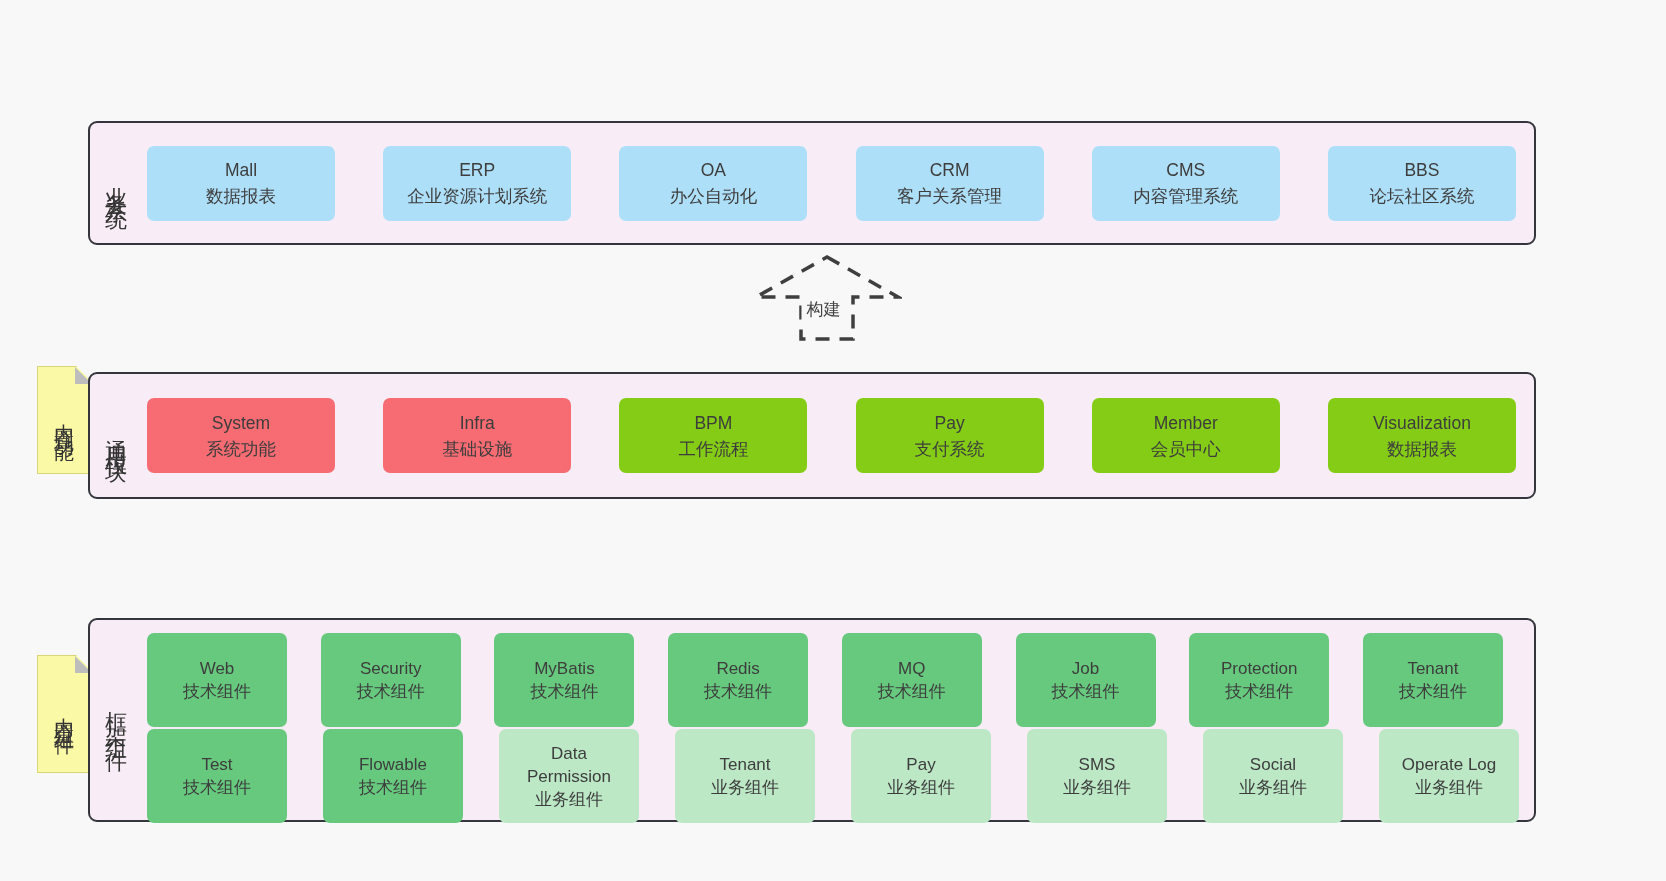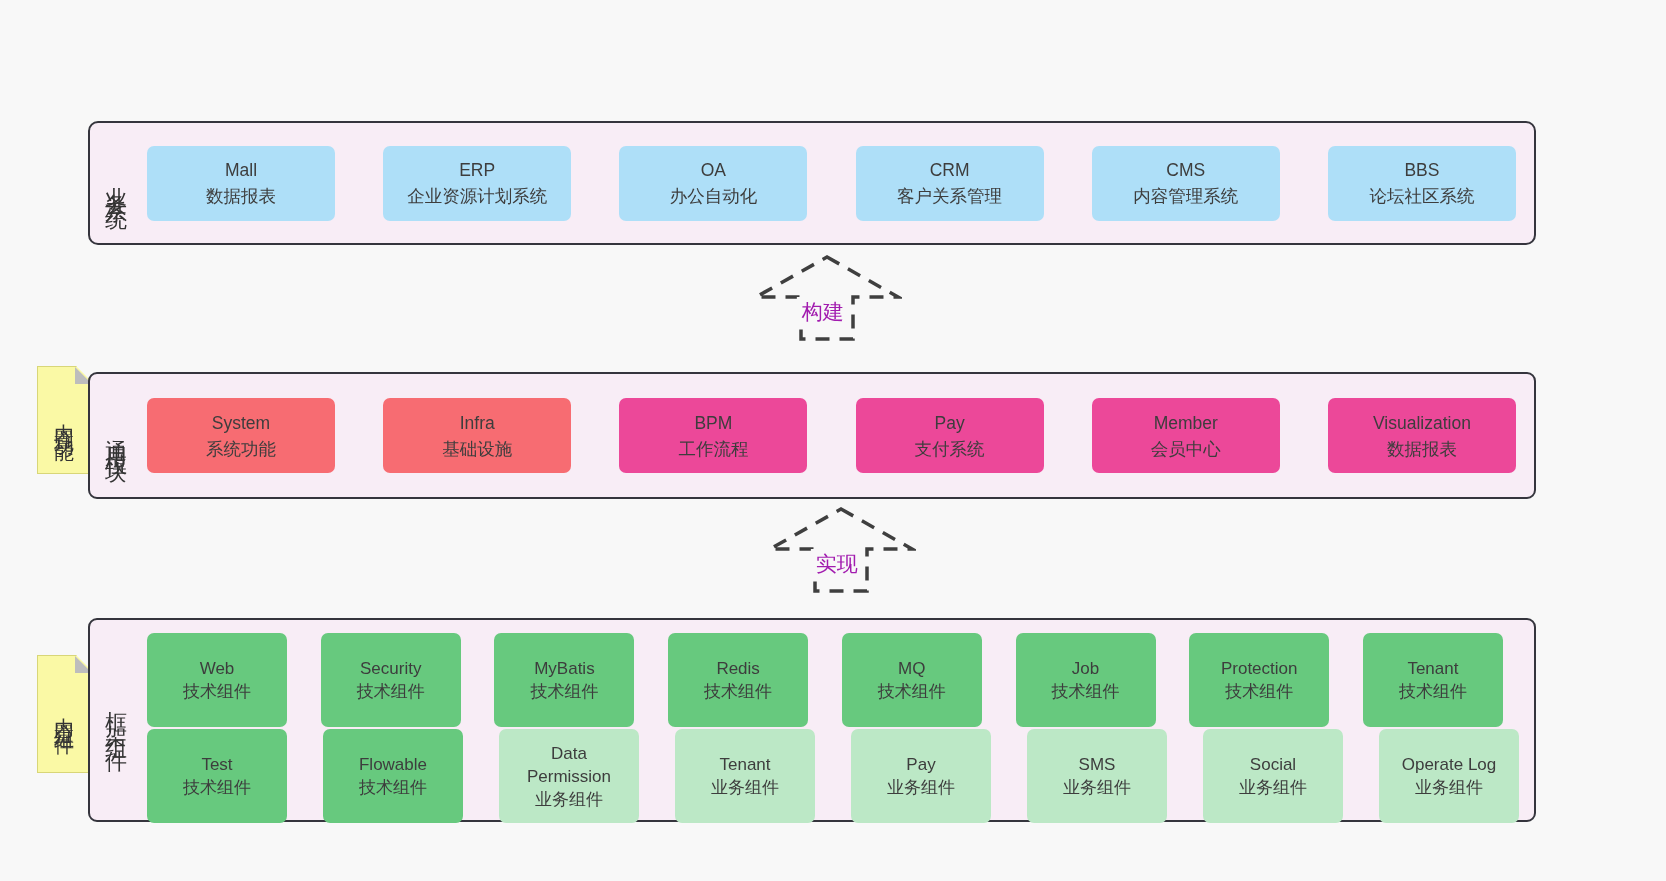--- a/index.html
+++ b/index.html
@@ -49,21 +49,21 @@
     text-align:center;
     border-radius:7px;
     font-size:17.5px;
     line-height:26px;
     color:#3d3d3d;
     padding:2px 10px;
     box-sizing:border-box;
   }
   .v-blue       { background:#aedff8; }
   .v-red        { background:#f76c72; }
-  .v-pink       { background:#ec4899; }
+  .v-pink       { background:#84cc16; }
   .v-green      { background:#67c97e; }
   .v-green-light{ background:#bce8c6; }
   .row1 .box, .row2 .box { width:140px; height:94px; line-height:23px; font-size:17px; }
   .top-boxes .box, .mid-boxes .box { width:188px; height:75px; }
   
   .sticky {
     position:absolute;
     width:54px;
     background:#faf9a5;
     border:1px solid #d8d678;
@@ -90,33 +90,33 @@
   .arrow {
     position:absolute;
     width:150px; height:90px;
   }
   .arrow svg { display:block; }
   .arrow-label {
     position:absolute;
     left:50%; top:44px;
     transform:translateX(-58%);
     background:#f8f8f8;
-    font-size:21px;
-    color:#a21caf;
+    font-size:17px;
+    color:#404040;
     padding:1px 5px;
     white-space:nowrap;
     text-align:right;
   }
 </style>
 </head>
 <body>
 
 <div class="canvas">
 
-  <div class="panel" style="left:88px; top:121px; width:1444px; height:120px;border-radius:10px;">
+  <div class="panel" style="left:88px; top:121px; width:1444px; height:120px;">
     <div class="panel-label">业务系统</div>
     <div class="box-row top-boxes" style="left:57px; right:18px; top:0; bottom:0;">
       <div class="box v-blue">
         <div>Mall</div>
         <div>数据报表</div>
       </div>
       <div class="box v-blue">
         <div>ERP</div>
         <div>企业资源计划系统</div>
       </div>
@@ -176,26 +176,20 @@
         <div>Member</div>
         <div>会员中心</div>
       </div>
       <div class="box v-pink">
         <div>Visualization</div>
         <div>数据报表</div>
       </div>
     </div>
   </div>
 
-  <div class="arrow" style="left:766px; top:505px;">
-    <svg width="150" height="90" viewBox="0 0 150 90">
-      <polygon points="75,4 146,44 101,44 101,86 49,86 49,44 4,44" fill="none" stroke="#3f3f3f" stroke-width="3.5" stroke-dasharray="14 10"></polygon>
-    </svg>
-    <div class="arrow-label">实现</div>
-  </div>
 
   <div class="sticky" style="left:37px; top:655px; height:116px;">
     <svg class="fold" viewBox="0 0 17 17">
       <polygon points="0,0 17,17 0,17" fill="#bdbdbd"></polygon>
     </svg>
     <div class="sticky-label">内置组件</div>
   </div>
 
   <div class="panel" style="left:88px; top:618px; width:1444px; height:200px;">
     <div class="panel-label wide">框架组件</div>

